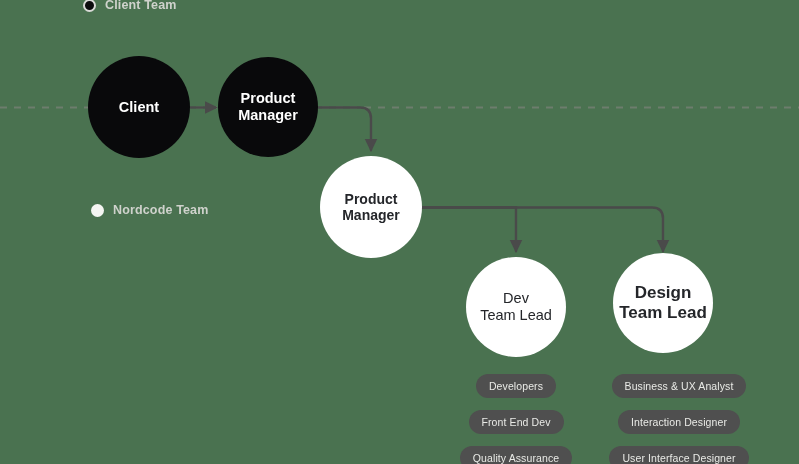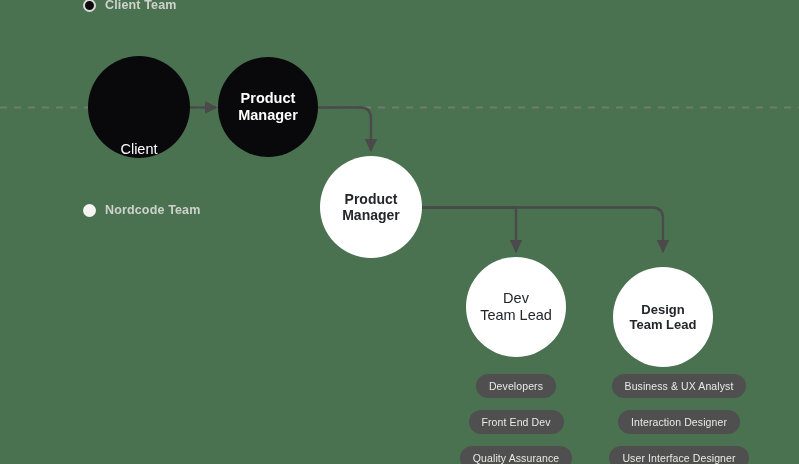--- a/index.html
+++ b/index.html
@@ -53,21 +53,21 @@
   .legend-bullet.light {
     background: #f4f5f2;
   }
   .legend-label {
     font-size: 12.5px;
     font-weight: 700;
     letter-spacing: .15px;
     color: #cfd2cc;
   }
   #legend-client  { left: 83px;  top: -2px; }
-  #legend-nordcode{ left: 83px;  top: 203px; }
+  #legend-nordcode{ left: 91px;  top: 203px; }
 
   
   .node {
     position: absolute;
     border-radius: 50%;
     display: flex;
     align-items: center;
     justify-content: center;
     text-align: center;
     line-height: 1.17;
@@ -79,41 +79,41 @@
     color: #ffffff;
   }
   .node.light {
     background: #ffffff;
     color: #24262a;
   }
 
   #node-client {
     left: 88px; top: 56px;
     width: 102px; height: 102px;
-    font-size: 14.5px; font-weight: 400; align-items: flex-end;
+    font-size: 14.5px; font-weight: 700;
   }
   #node-client-pm {
     left: 218px; top: 57px;
     width: 100px; height: 100px;
     font-size: 14.5px; font-weight: 700;
   }
   #node-pm {
     left: 320px; top: 156px;
     width: 102px; height: 102px;
     font-size: 14px; font-weight: 700;
   }
   #node-dev-lead {
     left: 466px; top: 257px;
     width: 100px; height: 100px;
     font-size: 14.5px; font-weight: 400;
   }
   #node-design-lead {
-    left: 613px; top: 267px;
+    left: 613px; top: 253px;
     width: 100px; height: 100px;
-    font-size: 13px; font-weight: 700;
+    font-size: 17px; font-weight: 700;
   }
 
   
   .pill-col {
     position: absolute;
     display: flex;
     flex-direction: column;
     align-items: center;
     gap: 12px;
   }

